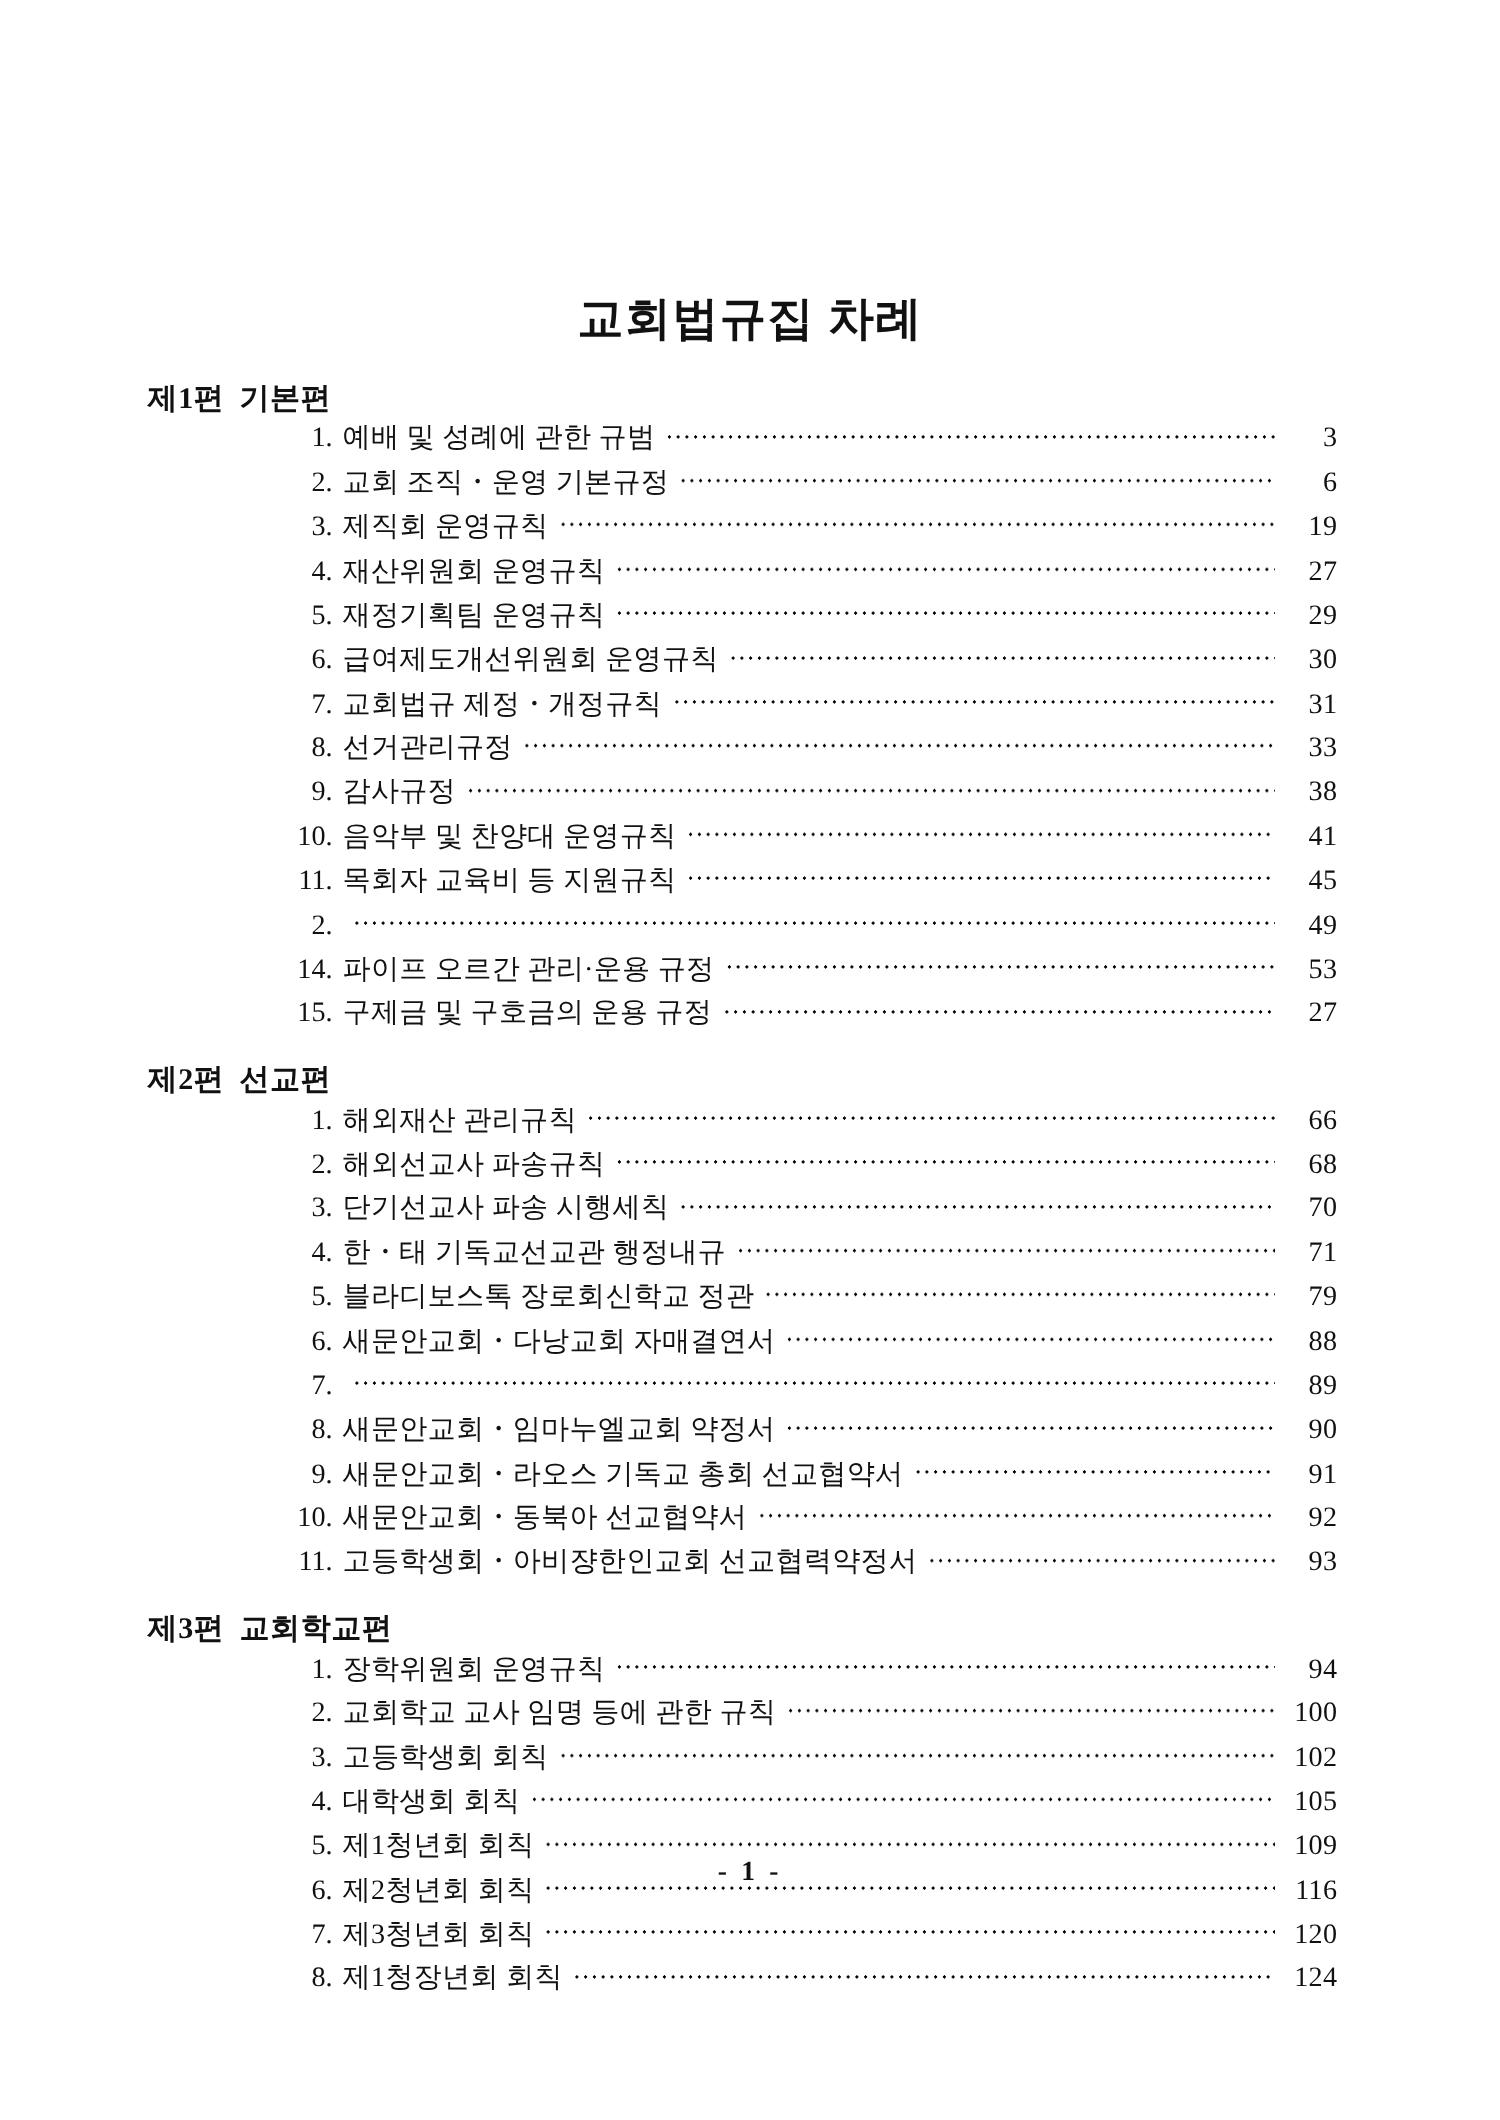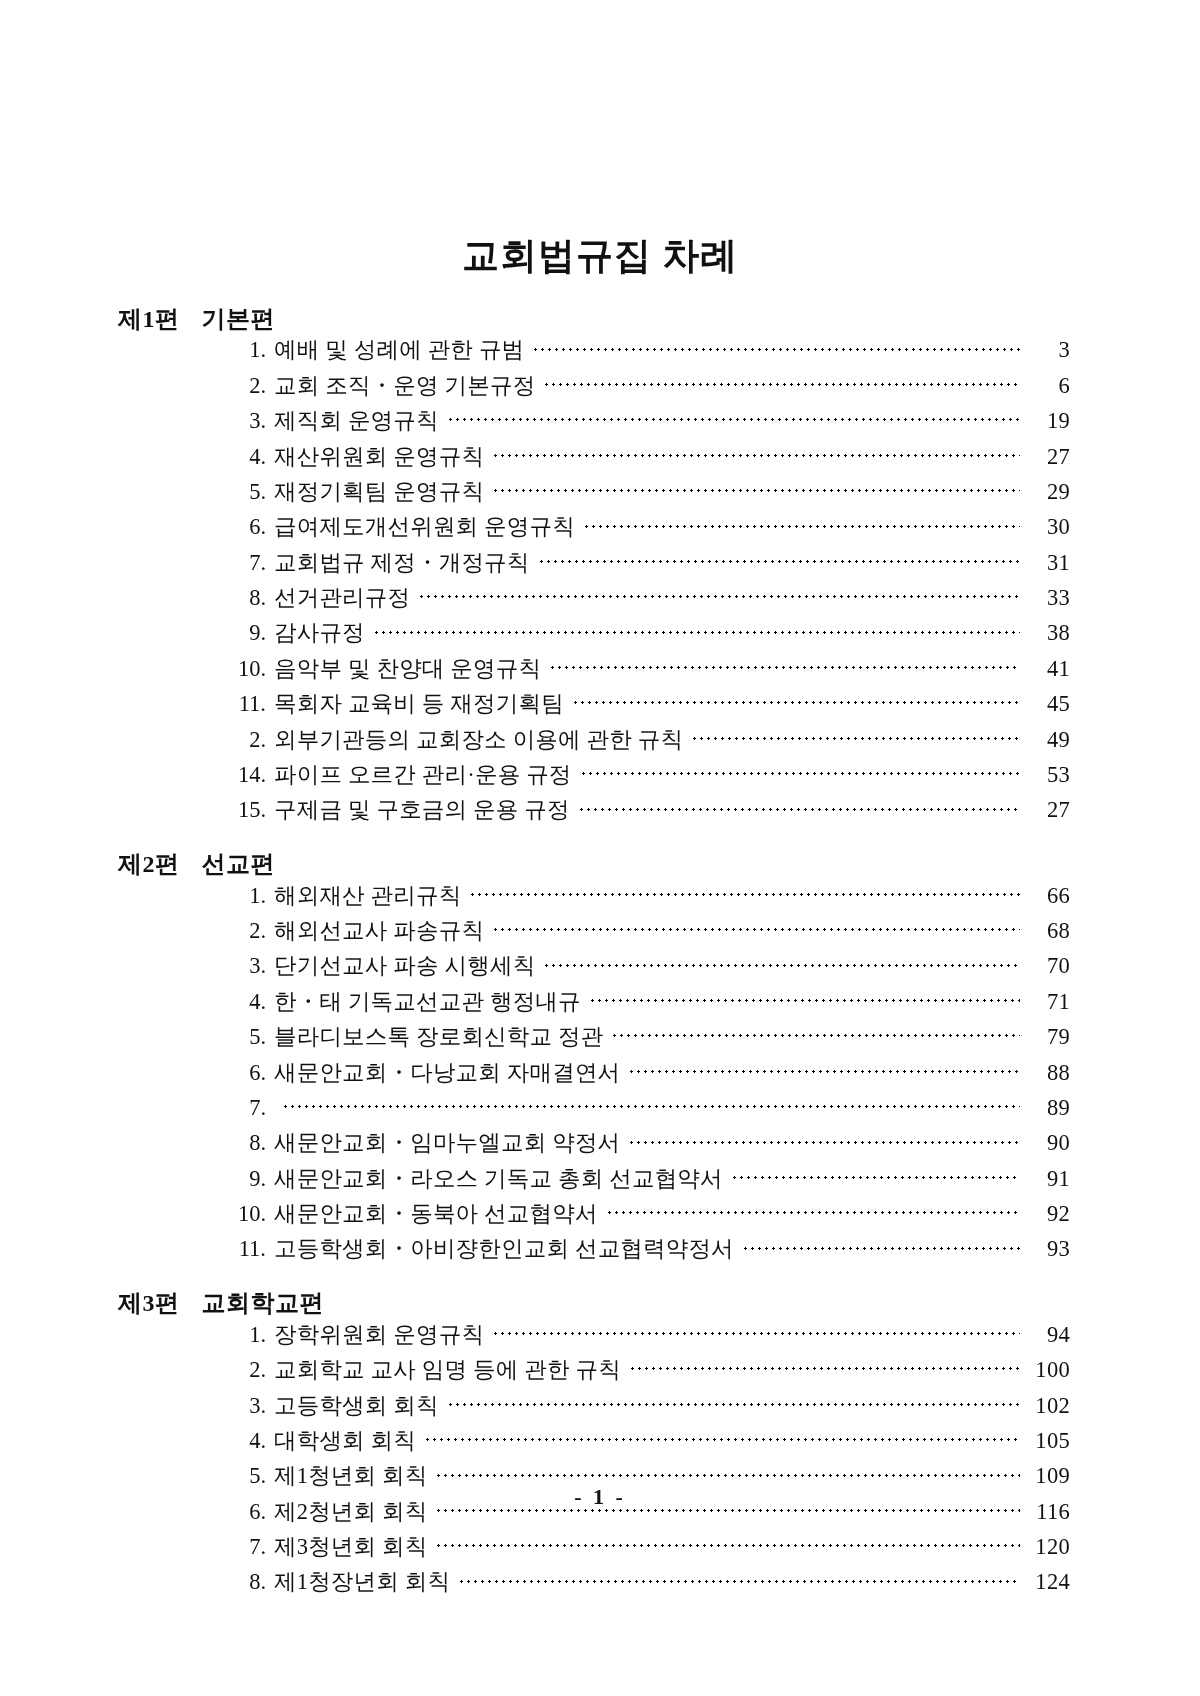--- a/index.html
+++ b/index.html
@@ -38,21 +38,21 @@
 
   
   .part-heading {
     font-size: 24px;
     font-weight: bold;
     letter-spacing: 0.5px;
     margin: 0;
     padding: 0;
     line-height: 1.0;
   }
-  .part-heading .part-no { margin-right: 22px; }
+  .part-heading .part-no { margin-right: 12px; }
   .part-first { margin-top: 30px; }
   .part-next  { margin-top: 26px; }
 
   
   ul.entries {
     list-style: none;
     margin: 0;
     padding: 0 12px 0 0;
   }
   ul.entries li {
@@ -179,27 +179,26 @@
           <span class="pageno">38</span>
         </li>
         <li>
           <span class="num">10.</span>
           <span class="label">음악부 및 찬양대 운영규칙</span>
           <span class="leader"></span>
           <span class="pageno">41</span>
         </li>
         <li>
           <span class="num">11.</span>
-          <span class="label">목회자 교육비 등 재정기획팀</span>
+          <span class="label">목회자 교육비 등 지원규칙</span>
           <span class="leader"></span>
           <span class="pageno">45</span>
         </li>
         <li>
           <span class="num">2.</span>
-          <span class="label">외부기관등의 교회장소 이용에 관한 규칙</span>
           <span class="leader"></span>
           <span class="pageno">49</span>
         </li>
         <li>
           <span class="num">14.</span>
           <span class="label">파이프 오르간 관리·운용 규정</span>
           <span class="leader"></span>
           <span class="pageno">53</span>
         </li>
         <li>

